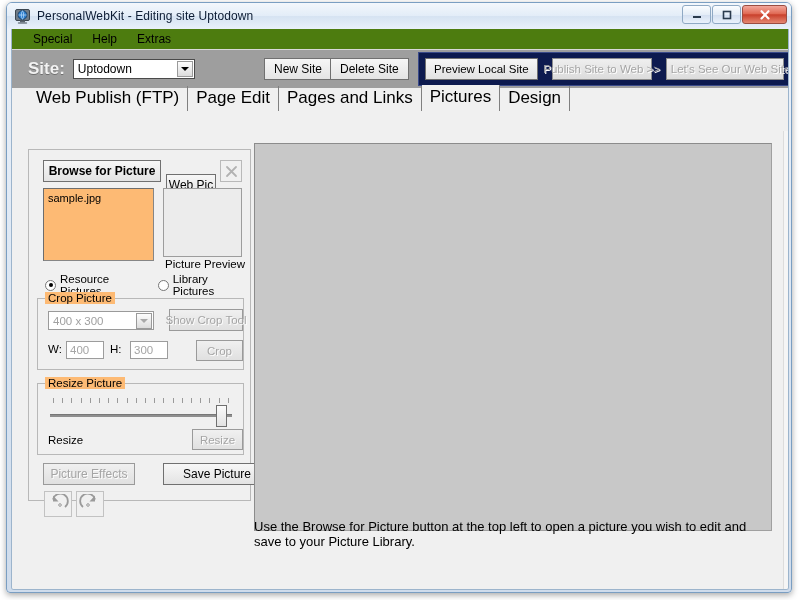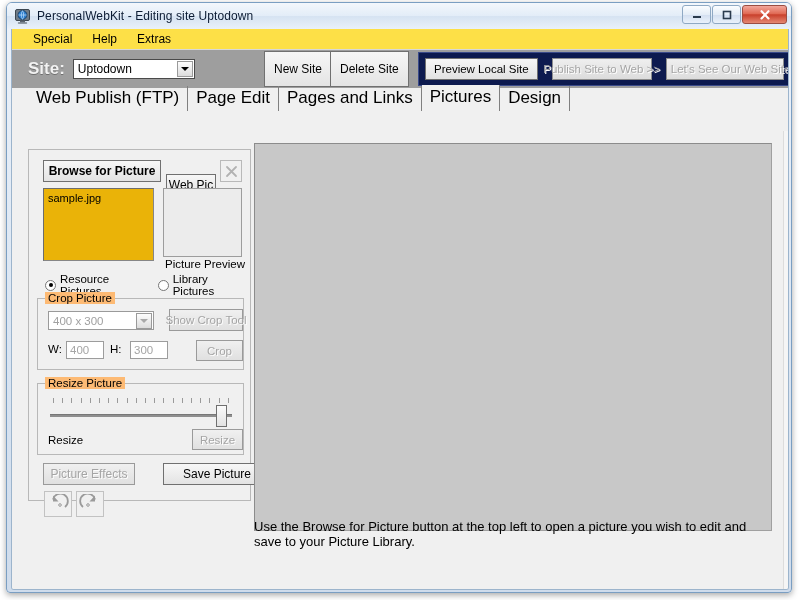--- a/index.html
+++ b/index.html
@@ -78,21 +78,21 @@
     background: #f0f0f0;
     border: 1px solid #9cb4cc;
     border-top: none;
     border-radius: 0 0 3px 3px;
     overflow: hidden;
   }
 
   
   #menubar {
     height: 21px;
-    background: #fde047;
+    background: #4d7c0f;
     display: flex; align-items: center;
     padding-left: 12px;
     border-bottom: 1px solid #d8d8d8;
   }
   .menu-item {
     font-size: 12px; color: #000;
     padding: 2px 9px;
     margin-right: 2px;
   }
 
@@ -127,21 +127,21 @@
   .combo .arrow-btn .tri {
     width: 0; height: 0;
     border-left: 4px solid transparent;
     border-right: 4px solid transparent;
     border-top: 4px solid #000;
   }
   .combo.disabled { background: #fff; border-color: #9a9a9a; color: #a0a0a0; }
   .combo.disabled .arrow-btn .tri { border-top-color: #a8a8a8; }
 
   .tb-btn {
-    height: 36px;
+    height: 22px;
     background: linear-gradient(180deg,#f6f6f6,#e4e4e4);
     border: 1px solid #707070;
     font-size: 12px; color: #000;
     display: flex; align-items: center; justify-content: center;
     padding: 0 9px;
   }
   #new-site { position: absolute; left: 252px; }
   #delete-site { position: absolute; left: 318px; }
 
   #blue-box {
@@ -240,21 +240,21 @@
   }
   #clearpic-btn {
     position: absolute; left: 191px; top: 10px;
     width: 22px; height: 22px;
     font-size: 14px; color: #b0b0b0;
   }
 
   #filelist {
     position: absolute; left: 14px; top: 38px;
     width: 111px; height: 73px;
-    background: #eab308;
+    background: #fdba74;
     border: 1px solid #868686;
     border-top-color: #6d6d6d; border-left-color: #6d6d6d;
     font-size: 11px; color: #000;
     padding: 3px 4px;
   }
   #preview-box {
     position: absolute; left: 134px; top: 38px;
     width: 79px; height: 69px;
     background: #ececec;
     border: 1px solid #9d9d9d;

